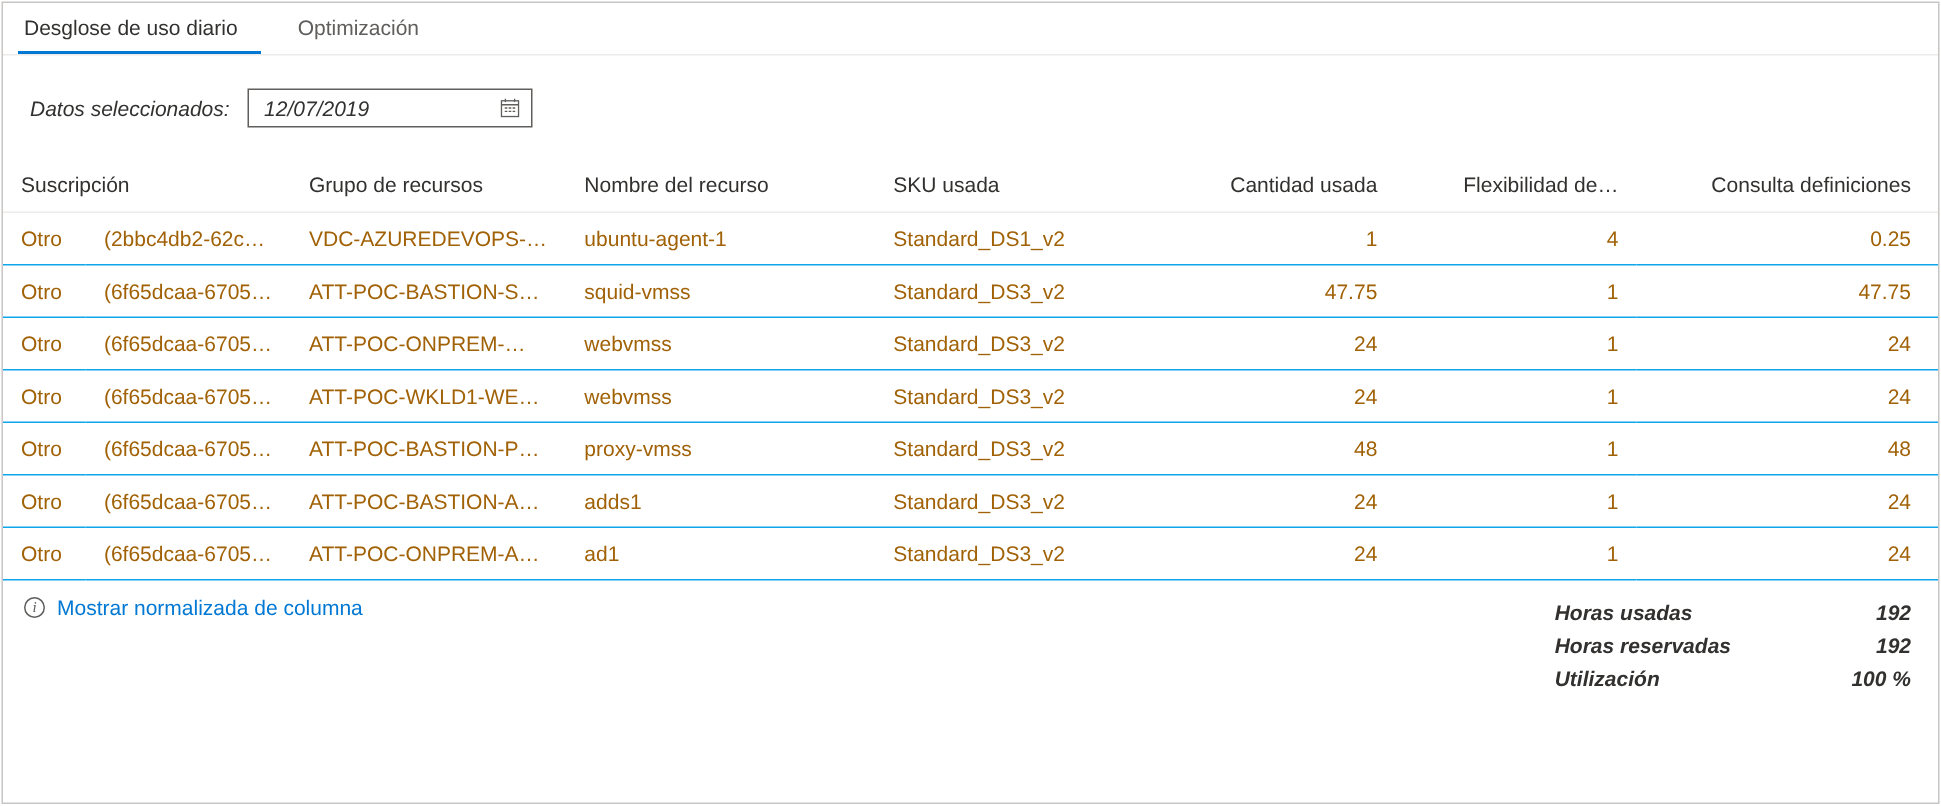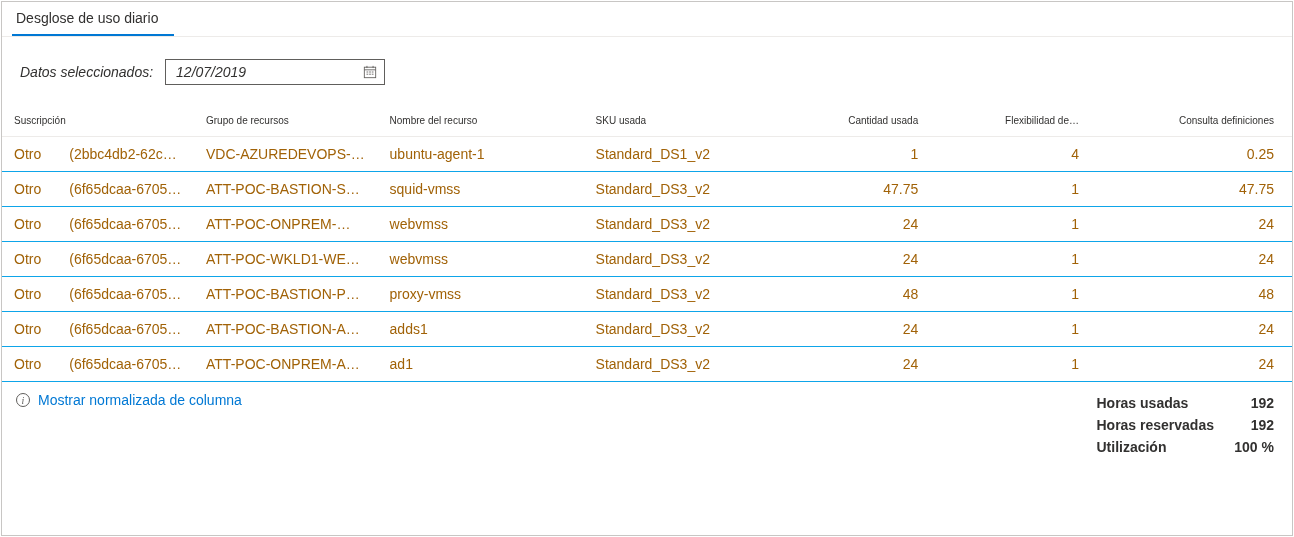--- a/index.html
+++ b/index.html
@@ -48,21 +48,21 @@
     }
     .filter-label {
       font-size: 14px;
       color: #323130;
     }
     .date-input-wrap {
       display: flex;
       align-items: center;
       border: 1px solid #605e5c;
       padding: 4px 6px 4px 10px;
-      width: 220px;
+      width: 190px;
       justify-content: space-between;
     }
     .date-input-wrap span.value {
       font-size: 14px;
       color: #323130;
     }
     .cal-icon {
       width: 16px;
       height: 16px;
       display: inline-flex;
@@ -74,21 +74,21 @@
       width: 14px;
       height: 14px;
     }
     .table {
       width: 100%;
       border-collapse: collapse;
     }
     .table th {
       text-align: left;
       font-weight: 400;
-      font-size: 10px;
+      font-size: 14px;
       color: #323130;
       padding: 8px 12px 10px 12px;
       border-bottom: 1px solid #edebe9;
       white-space: nowrap;
       overflow: hidden;
       text-overflow: ellipsis;
     }
     .table td {
       font-size: 14px;
       color: #a16207;
@@ -153,38 +153,41 @@
       font-size: 10px;
       font-style: italic;
       font-family: Georgia, serif;
     }
     .summary {
       font-size: 14px;
     }
     .summary-row {
       display: flex;
       justify-content: space-between;
+      gap: 60px;
       padding: 3px 0;
+      font-style: italic;
     }
     .summary-row .label {
       font-weight: 600;
     }
     .summary-row .value {
       font-weight: 600;
       text-align: right;
       min-width: 60px;
     }
   </style>
 </head>
 <body>
 
 <div class="panel">
 
   <div class="tabs">
     <div class="tab active">Desglose de uso diario</div>
+    <div class="tab">Optimización</div>
   </div>
 
   <div class="filter-row">
     <span class="filter-label">Datos seleccionados:</span>
     <div class="date-input-wrap">
       <span class="value">12/07/2019</span>
       <span class="cal-icon">
         <svg viewBox="0 0 16 16" fill="none" stroke="currentColor" stroke-width="1">
           <rect x="1.5" y="2.5" width="13" height="12"></rect>
           <line x1="1.5" y1="5.5" x2="14.5" y2="5.5"></line>

